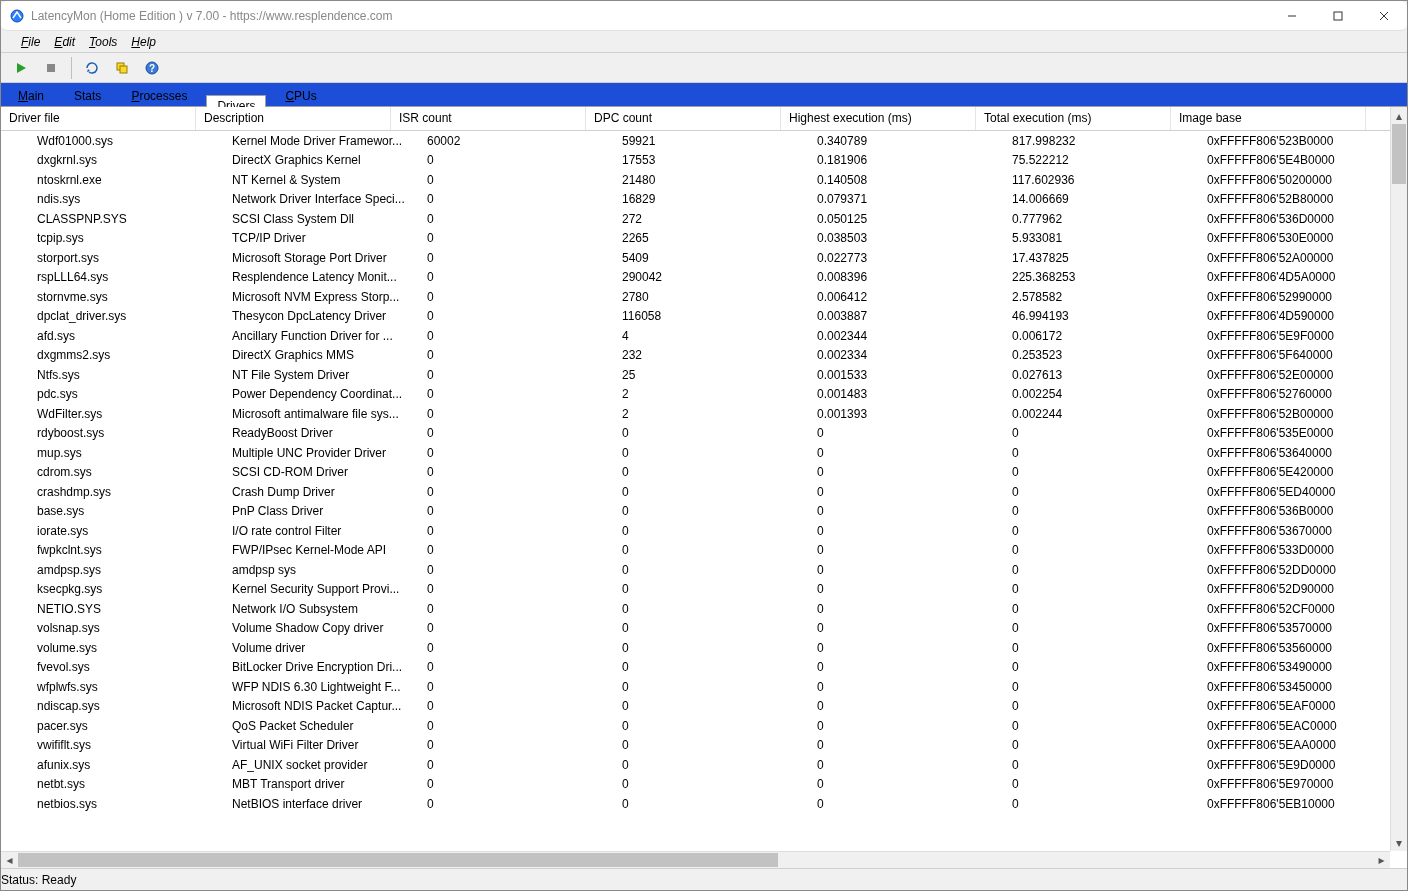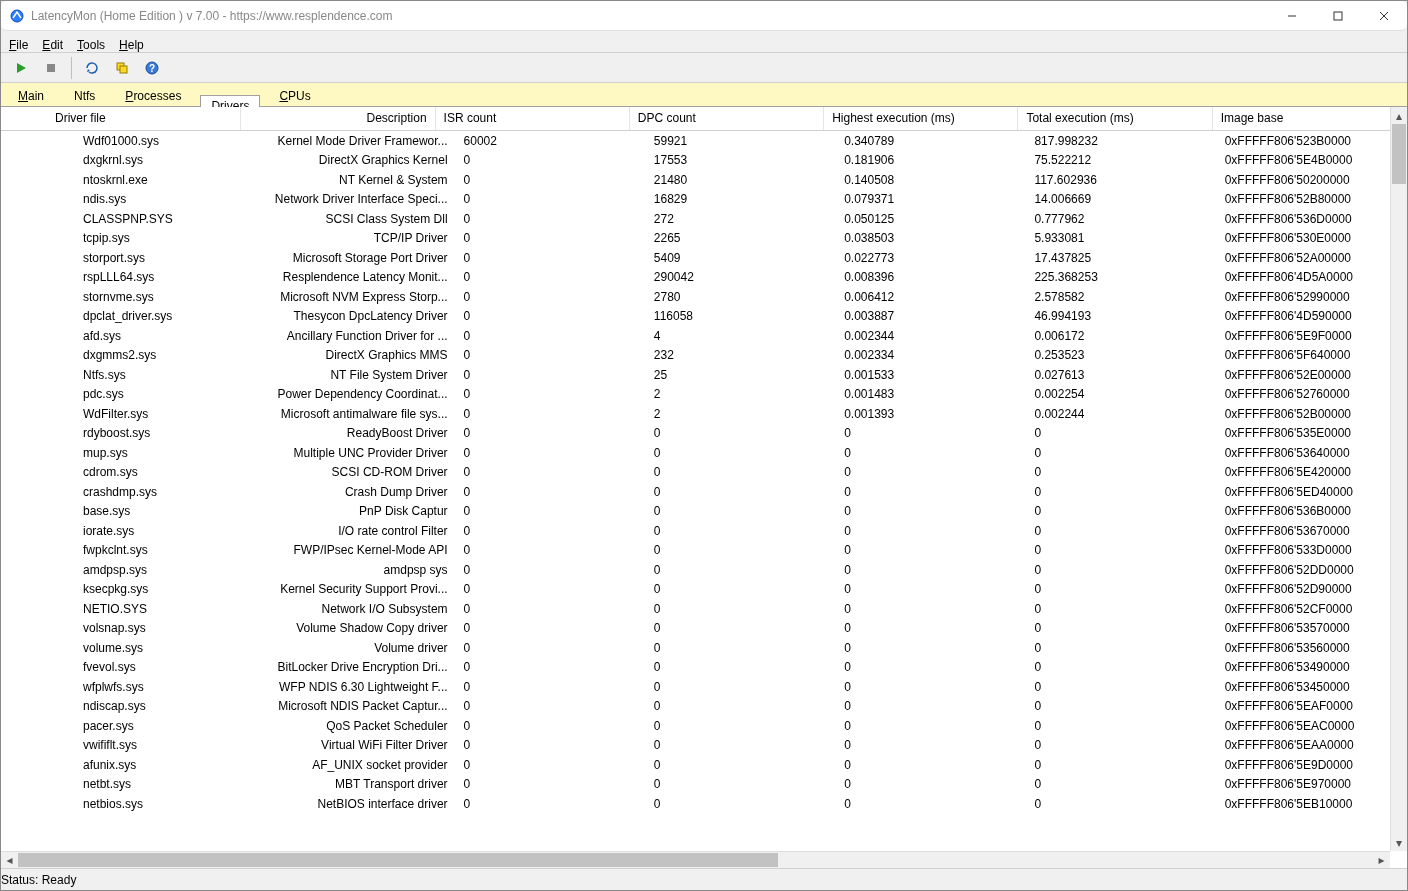--- a/index.html
+++ b/index.html
@@ -27,24 +27,25 @@
   width: 16px; height: 16px; margin-right: 6px;
   display: inline-flex; align-items: center; justify-content: center;
 }
 .titlebar .title { color: #888; font-size: 12px; }
 .titlebar .win-controls { margin-left: auto; display: flex; }
 .titlebar .win-btn { width: 46px; height: 30px; display:flex; align-items:center; justify-content:center; color:#555; }
 .menubar {
   height: 22px;
   background: #f0f0f0;
   display: flex;
-  align-items: flex-end;
-  padding: 0 8px;
+  align-items: center;
+  padding: 0 20px;
   gap: 14px;
   border-bottom: 1px solid #d0d0d0;
+  font-style: italic;
 }
 .menubar span { cursor: default; }
 .menubar span u { text-decoration: underline; }
 .toolbar {
   height: 30px;
   background: #f0f0f0;
   display: flex;
   align-items: center;
   padding: 0 6px;
   gap: 2px;
@@ -52,21 +53,21 @@
 }
 .toolbar .tbtn {
   width: 28px; height: 26px;
   display: flex; align-items: center; justify-content: center;
   border: 1px solid transparent;
   border-radius: 2px;
 }
 .toolbar .sep { width:1px; height:22px; background:#c0c0c0; margin:0 4px; }
 .tabstrip {
   height: 24px;
-  background: #fef9c3;
+  background: #1d4ed8;
   display: flex;
   align-items: flex-end;
   padding: 0 6px;
   gap: 8px;
   border-bottom: 1px solid #a0a0a0;
 }
 .tabstrip .tab {
   padding: 3px 10px;
   border: 1px solid transparent;
   border-bottom: none;
@@ -100,21 +101,21 @@
   height: 24px;
 }
 .table-header .col {
   padding: 4px 8px;
   border-right: 1px solid #e5e5e5;
   overflow: hidden;
   white-space: nowrap;
   text-overflow: ellipsis;
   font-weight: normal;
 }
-.col.c0{width:195px;margin-left:46px;} .col.c1{width:195px;text-align:right;} .col.c2{width:195px;}
+.col.c0{width:195px;} .col.c1{width:195px;} .col.c2{width:195px;}
 .col.c3{width:195px;} .col.c4{width:195px;} .col.c5{width:195px;}
 .col.c6{width:195px;}
 .table-body {
   overflow-y: hidden;
   overflow-x: hidden;
   height: calc(100% - 24px);
   padding-left: 28px;
 }
 .trow {
   display: flex;
@@ -215,21 +216,21 @@
   <div class="tbtn">
     <svg width="16" height="16" viewBox="0 0 16 16">
         <circle cx="8" cy="8" r="6" fill="#3a7bd5" stroke="#1a4b9a"></circle>
         <text x="8" y="12" text-anchor="middle" font-size="10" fill="#fff" font-weight="bold">?</text>
       </svg>
   </div>
 </div>
 
 <div class="tabstrip">
   <div class="tab"><u>M</u><span>ain</span></div>
-  <div class="tab"><span>Ntfs</span></div>
+  <div class="tab"><span>Stats</span></div>
   <div class="tab"><u>P</u><span>rocesses</span></div>
   <div class="tab active"><u>D</u><span>rivers</span></div>
   <div class="tab"><u>C</u><span>PUs</span></div>
 </div>
 
 <div class="content">
   <div class="table-wrap">
     <div class="table-header" id="thead">
         <div class="col c0">Driver file</div>
         <div class="col c1">Description</div>
@@ -406,21 +407,21 @@
           <div class="cell col c0">crashdmp.sys</div>
           <div class="cell col c1">Crash Dump Driver</div>
           <div class="cell col c2">0</div>
           <div class="cell col c3">0</div>
           <div class="cell col c4">0</div>
           <div class="cell col c5">0</div>
           <div class="cell col c6">0xFFFFF806'5ED40000</div>
         </div>
         <div class="trow">
           <div class="cell col c0">base.sys</div>
-          <div class="cell col c1">PnP Disk Captur</div>
+          <div class="cell col c1">PnP Class Driver</div>
           <div class="cell col c2">0</div>
           <div class="cell col c3">0</div>
           <div class="cell col c4">0</div>
           <div class="cell col c5">0</div>
           <div class="cell col c6">0xFFFFF806'536B0000</div>
         </div>
         <div class="trow">
           <div class="cell col c0">iorate.sys</div>
           <div class="cell col c1">I/O rate control Filter</div>
           <div class="cell col c2">0</div>

